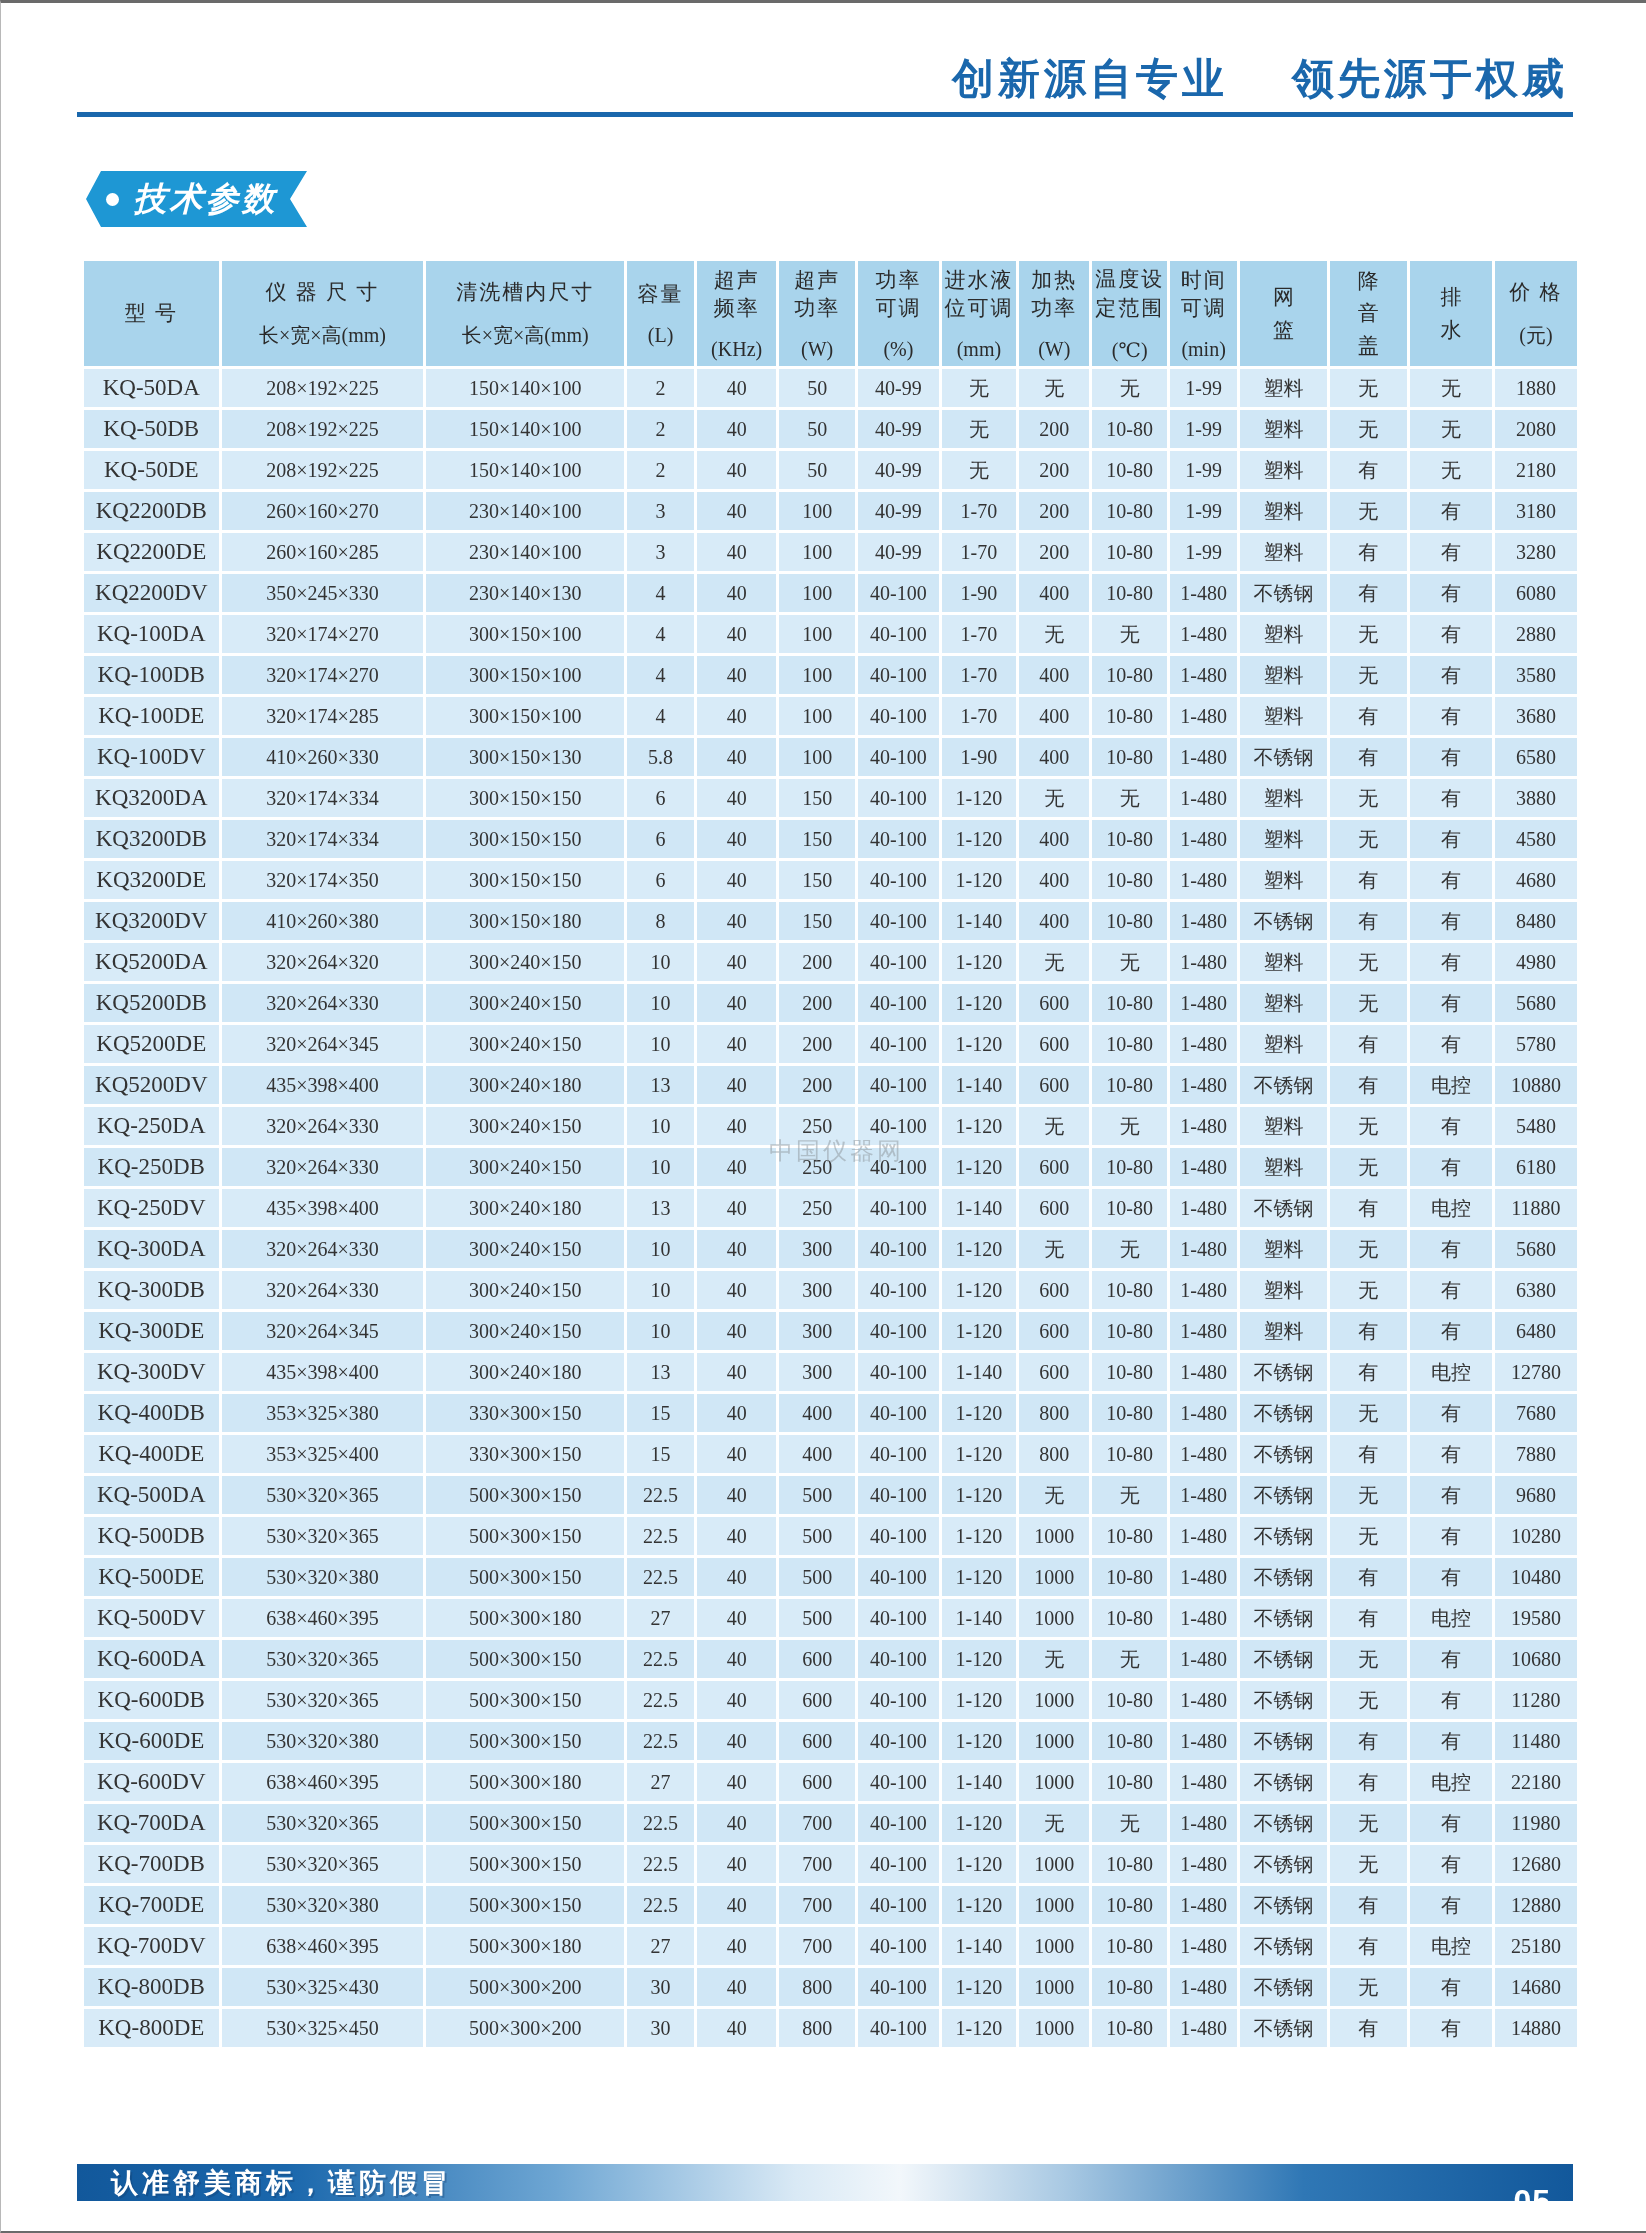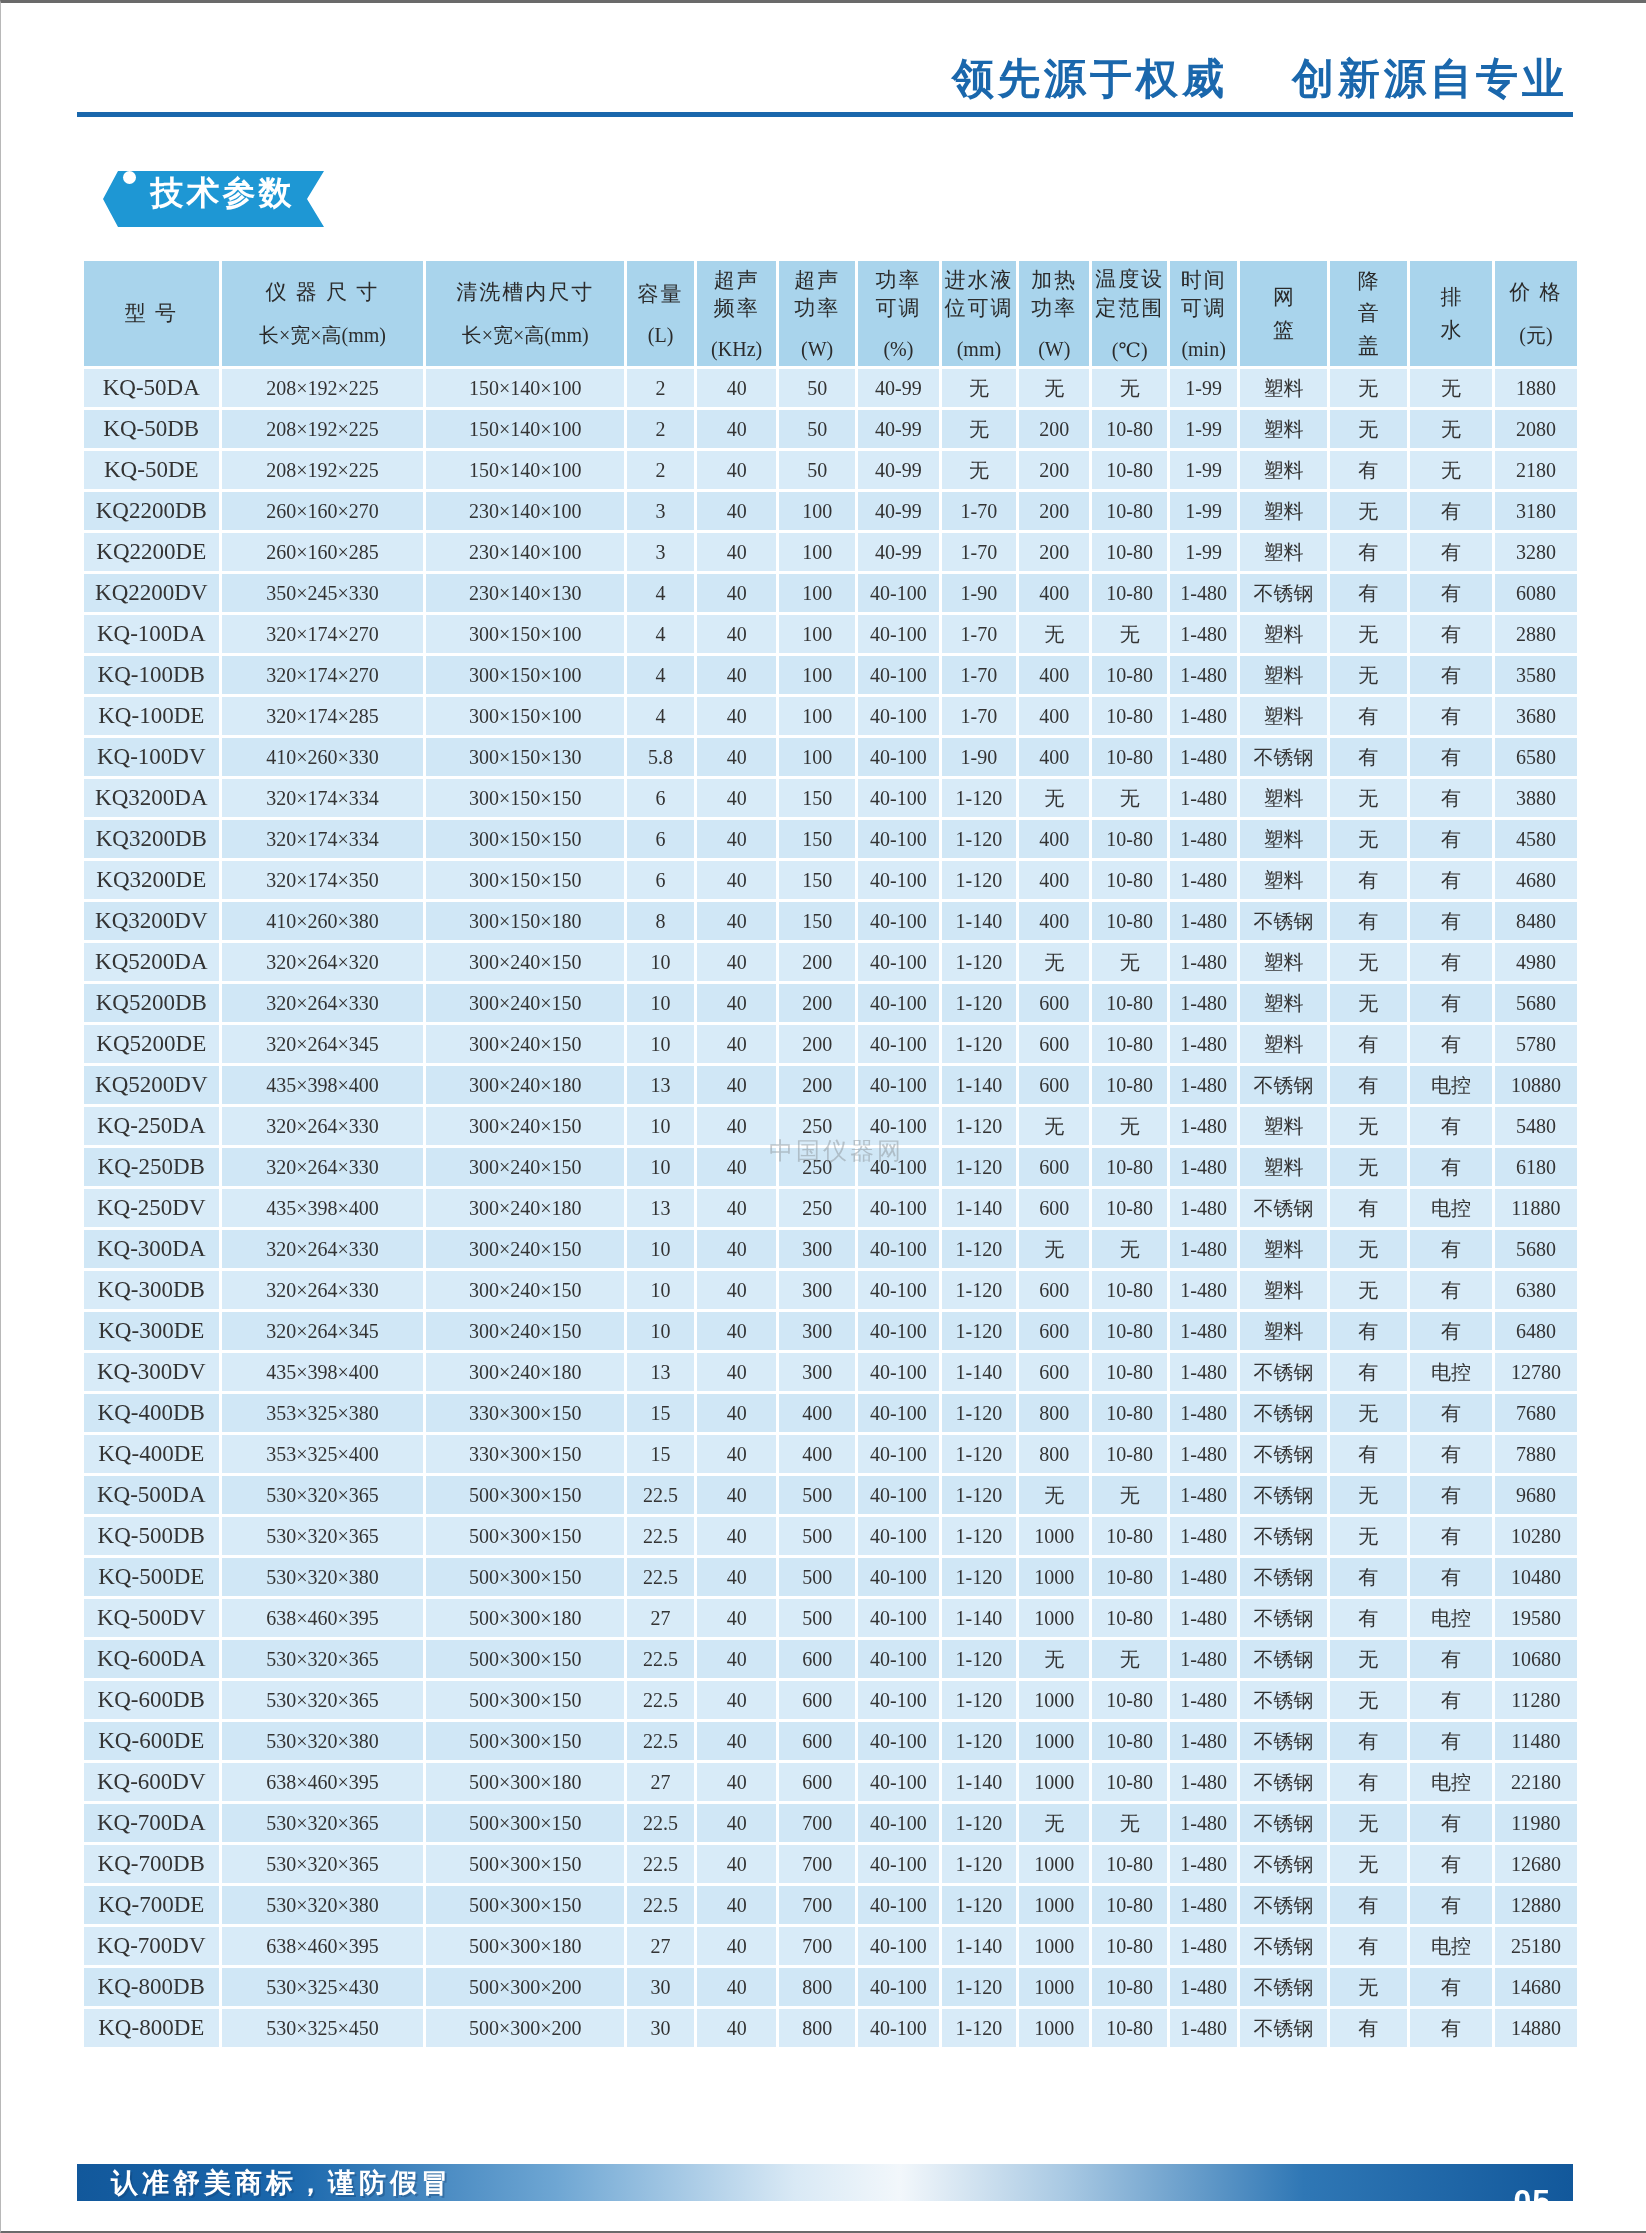--- a/index.html
+++ b/index.html
@@ -17,27 +17,27 @@
   }
   .slogan{
     position:absolute;top:48px;right:78px;
     display:flex;gap:64px;
     font-family:"Liberation Sans","DejaVu Sans",sans-serif;
     font-weight:bold;font-size:42px;letter-spacing:4px;
     color:#1a67ac;white-space:nowrap;
   }
   .divider{position:absolute;top:109px;left:76px;width:1496px;height:5px;background:#1a67ac;}
   .banner{
-    position:absolute;top:168px;left:102px;width:221px;height:56px;
+    position:absolute;top:168px;left:85px;width:221px;height:56px;
     background:#1e97d4;
     clip-path:polygon(15px 0, 100% 0, calc(100% - 17px) 50%, 100% 100%, 15px 100%, 0 50%);
-    display:flex;justify-content:center;gap:15px;
+    display:flex;align-items:center;justify-content:center;gap:15px;
     color:#ffffff;font-family:"Liberation Sans","DejaVu Sans",sans-serif;
     font-weight:bold;font-size:33px;letter-spacing:3px;
-    padding-right:10px;box-sizing:border-box;
+    padding-right:10px;box-sizing:border-box;font-style:italic;
   }
   .banner .dot{width:13px;height:13px;border-radius:50%;background:#ffffff;flex:0 0 auto;}
   table.spec{
     position:absolute;top:255px;left:80px;width:1499px;
     border-collapse:separate;border-spacing:3px;table-layout:fixed;
     background:transparent;
   }
   col.c0{width:9.2%} col.c1{width:13.8%} col.c2{width:13.5%} col.c3{width:4.6%}
   col.c4{width:5.4%} col.c5{width:5.2%} col.c6{width:5.5%} col.c7{width:5.1%}
   col.c8{width:4.8%} col.c9{width:5.1%} col.c10{width:4.6%} col.c11{width:5.9%}
@@ -74,22 +74,22 @@
   }
   .footer .footer-text{font-size:27px;letter-spacing:4px;padding-left:34px;text-shadow:2px 2px 0 rgba(16,60,110,0.35);}
   .footer .page-num{font-size:32px;padding-right:22px;letter-spacing:1px;margin-top:38px;}
 </style>
 </head>
 <body>
 
 <div class="page">
 
   <div class="slogan">
+    <span>创新源自专业</span>
     <span>领先源于权威</span>
-    <span>创新源自专业</span>
   </div>
 
   <div class="divider"></div>
 
   <div class="banner">
     <span class="dot"></span>
     <span>技术参数</span>
   </div>
 
   <table class="spec">

